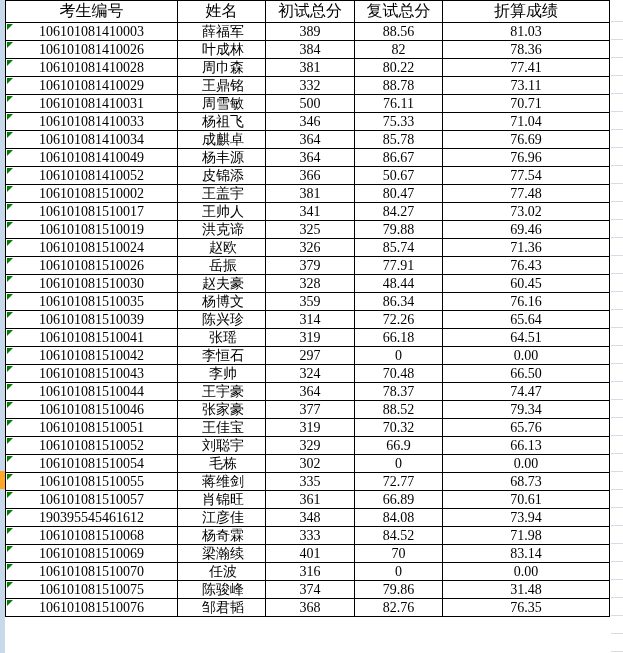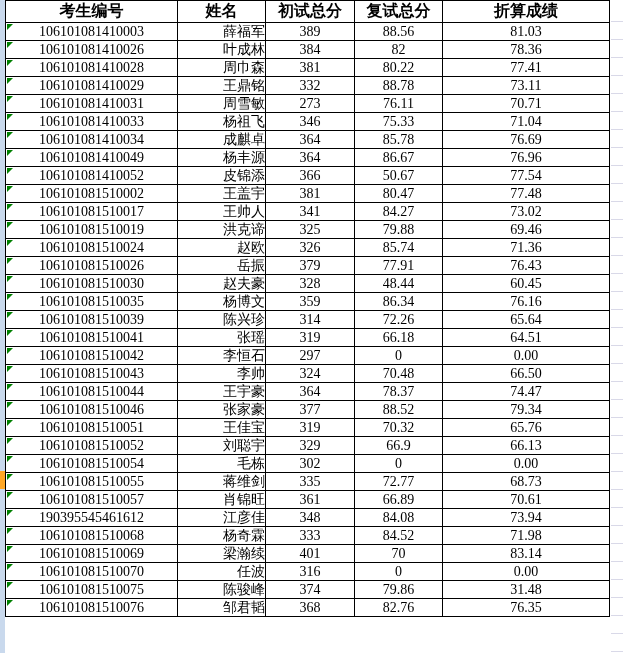--- a/index.html
+++ b/index.html
@@ -35,34 +35,34 @@
   col.c-fin   { width:167px; }
   th, td {
     border:1px solid #000;
     padding:0;
     overflow:hidden;
     white-space:nowrap;
   }
   thead th {
     height:20px;
     font-size:16px;
-    font-weight:bold;
+    font-weight:normal;
     text-align:center;
     vertical-align:middle;
     background:#fff;
   }
   tbody td {
     height:17px;
     font-size:14px;
     text-align:center;
     vertical-align:middle;
     line-height:1;
     background:#fff;
   }
-  td.name-cell { text-align:right; padding-left:3px; }
+  td.name-cell { text-align:center; padding-left:3px; }
   td.id-cell { position:relative; }
   .tri {
     position:absolute; left:1px; top:1px;
     width:0; height:0;
     border-top:6px solid #008000;
     border-right:6px solid transparent;
   }
   .right-stubs {
     position:absolute;
     left:611px; top:4px;
@@ -135,21 +135,21 @@
       <td class="name-cell">王鼎铭</td>
       <td>332</td>
       <td>88.78</td>
       <td>73.11</td>
     </tr>
         <tr>
       <td class="id-cell">
         <span class="tri"></span><span>106101081410031</span>
       </td>
       <td class="name-cell">周雪敏</td>
-      <td>273</td>
+      <td>500</td>
       <td>76.11</td>
       <td>70.71</td>
     </tr>
         <tr>
       <td class="id-cell">
         <span class="tri"></span><span>106101081410033</span>
       </td>
       <td class="name-cell">杨祖飞</td>
       <td>346</td>
       <td>75.33</td>

